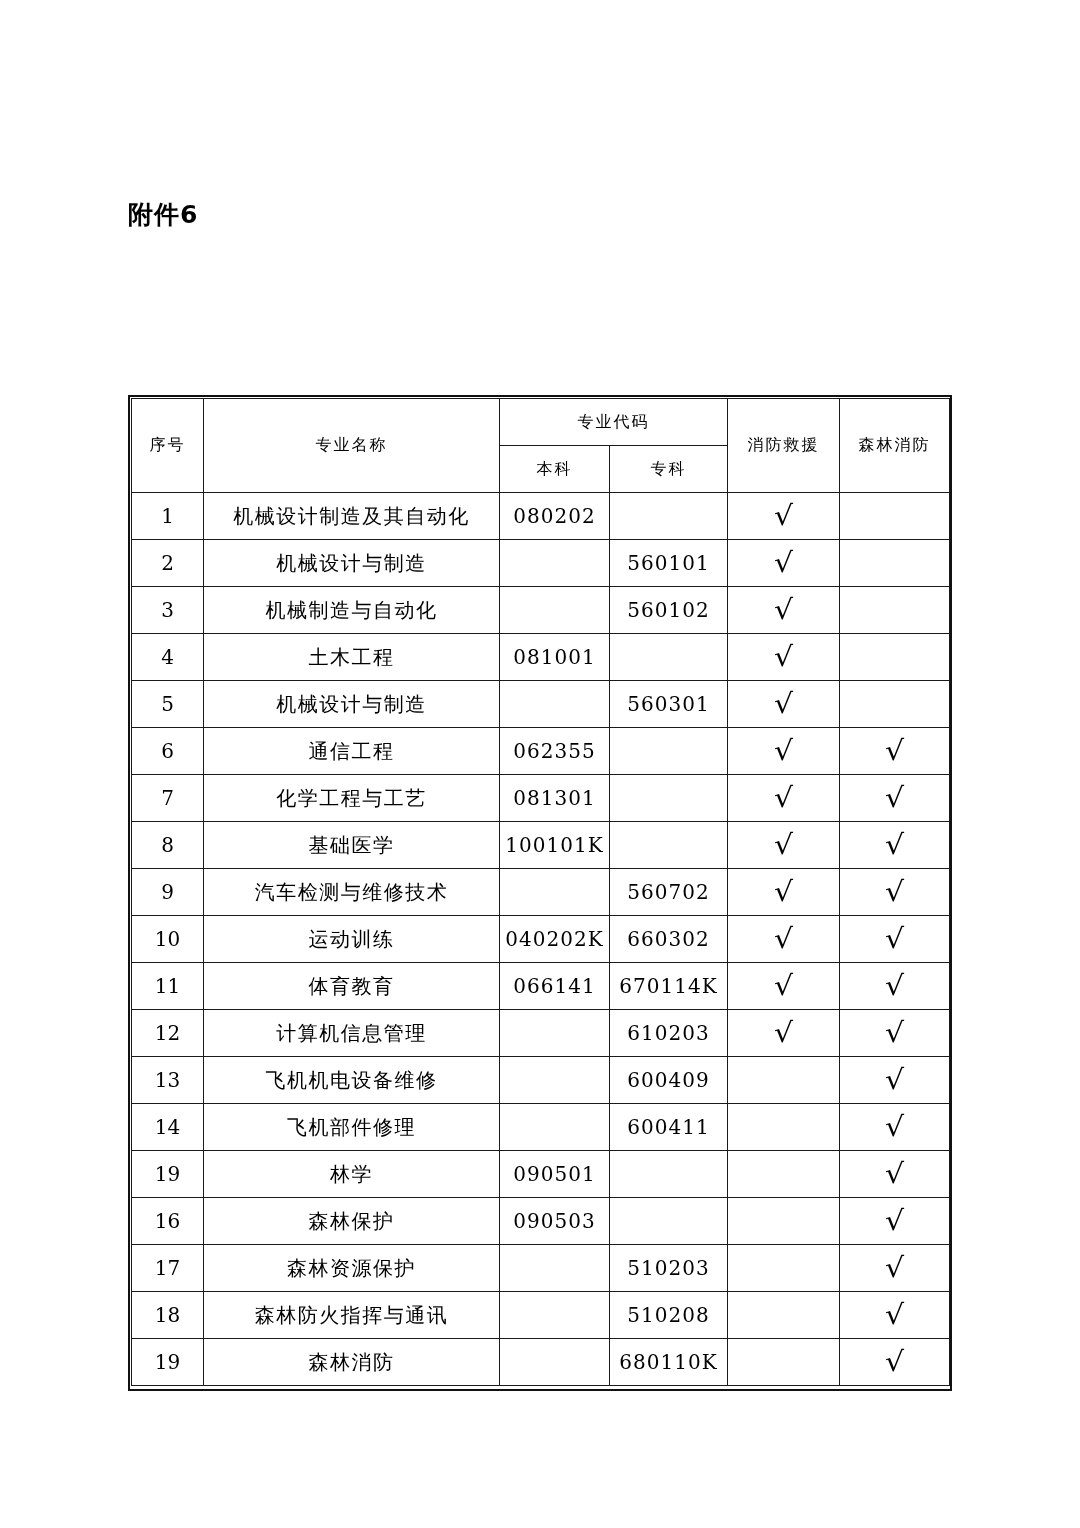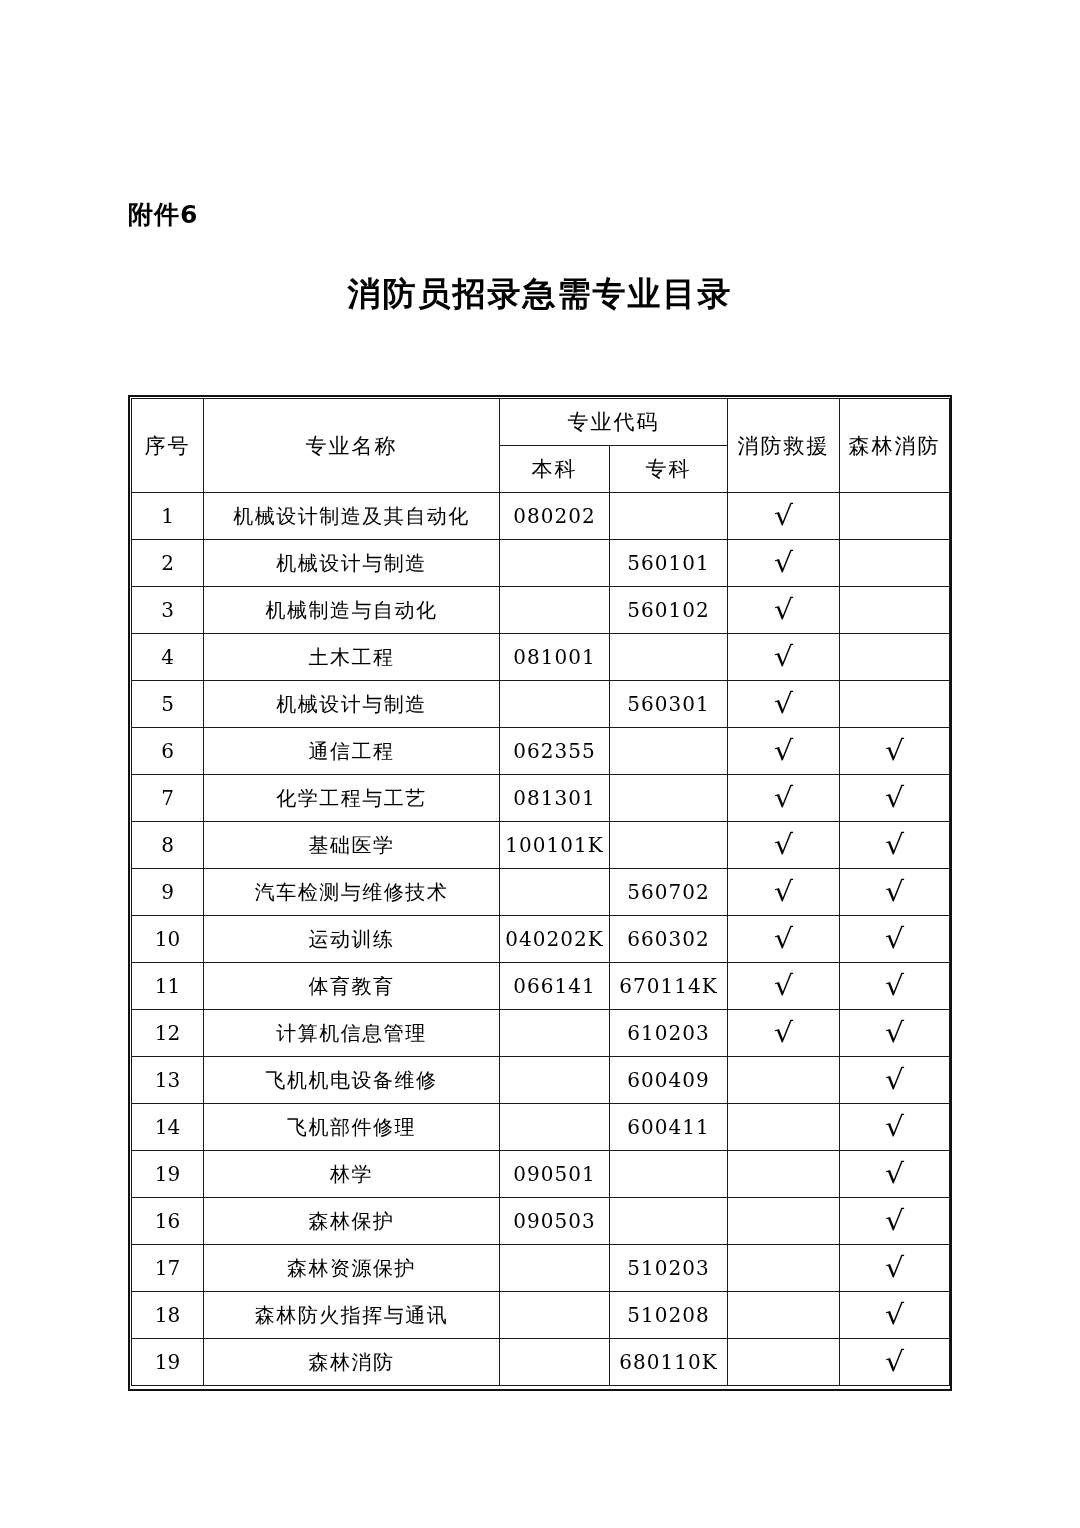--- a/index.html
+++ b/index.html
@@ -59,21 +59,21 @@
     font-weight: normal;
     font-size: 20px;
     font-family: "DejaVu Serif", "Liberation Serif", serif;
     padding: 0;
     height: 46px;
     text-align: center;
     vertical-align: middle;
   }
   table.major-table thead td, table.major-table thead th {
     font-family: Liberation Mono, monospace;
-    font-size: 21px;
+    font-size: 16px;
   }
   .outer-border {
     position: absolute;
     left: 128px;
     top: 395px;
     width: 824px;
     height: 996px;
     border: 2px solid #111111;
     box-sizing: border-box;
     pointer-events: none;
@@ -119,21 +119,20 @@
   }
 </style>
 </head>
 <body>
 
 <div class="page">
 
   <div class="attachment-label">附件6</div>
 
   <div class="doc-title">
-    <span class="line2">消防员招录急需专业目录</span>
   </div>
 
   <div class="outer-border"></div>
 
   <table class="major-table">
     <colgroup>
       <col class="col-idx">
       <col class="col-name">
       <col class="col-code-bk">
       <col class="col-code-zk">

